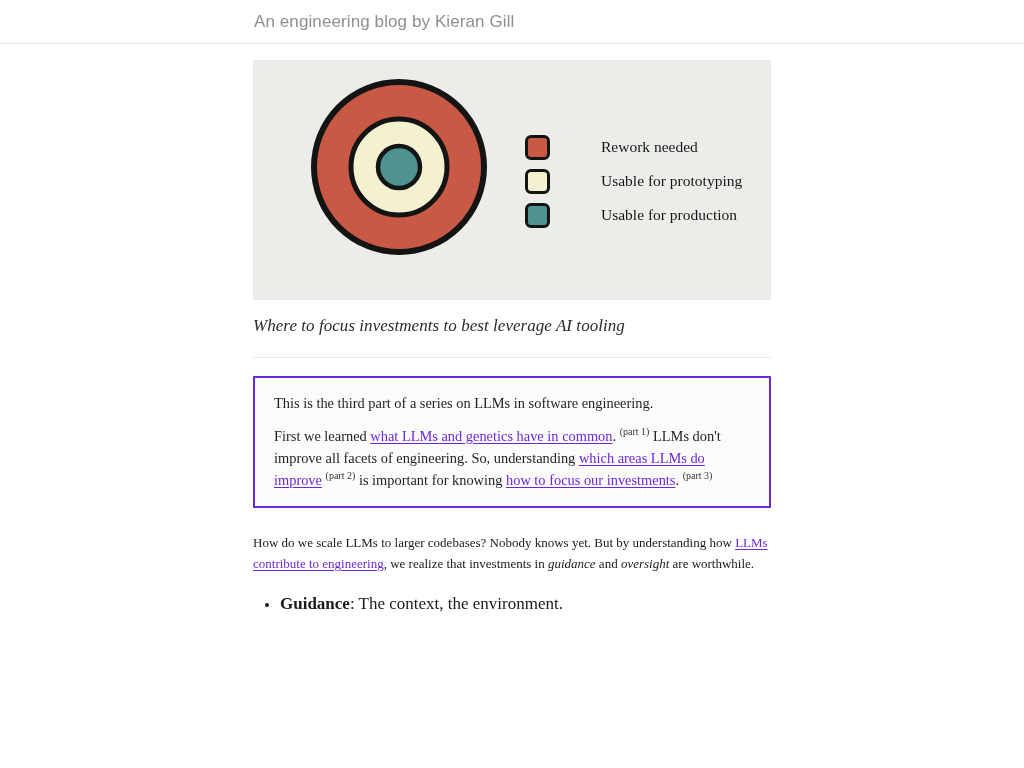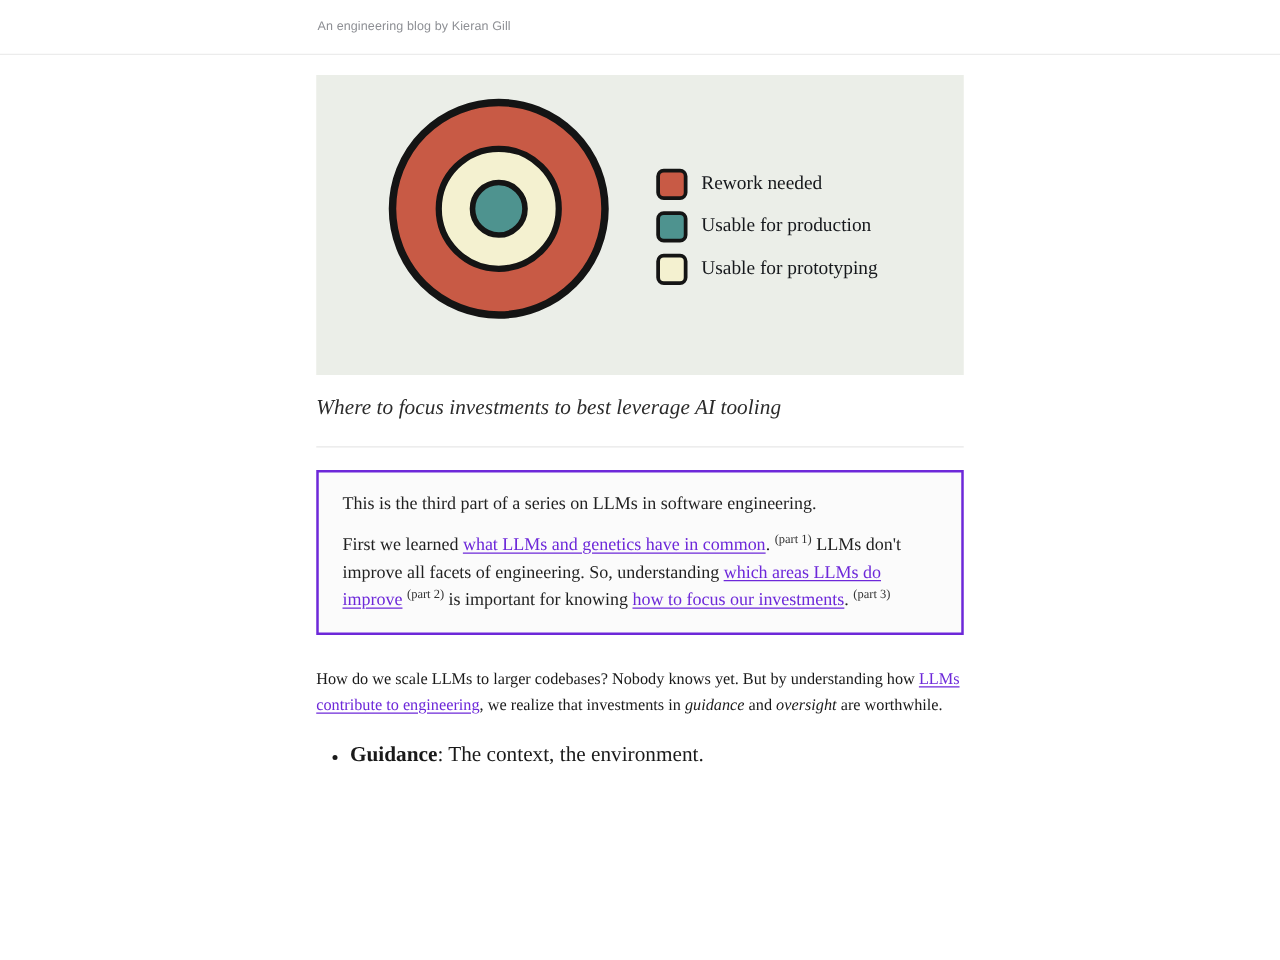--- a/index.html
+++ b/index.html
@@ -20,21 +20,21 @@
     display: flex;
     align-items: center;
   }
   .site-header-inner {
     width: 518px;
     margin: 0 auto;
     padding-left: 1px;
   }
   .site-tagline {
     font-family: "Liberation Sans", sans-serif;
-    font-size: 10px;
+    font-size: 17px;
     color: #8d8f94;
     letter-spacing: 0.1px;
     white-space: nowrap;
   }
 
   
   .page {
     width: 518px;
     margin: 0 auto;
   }
@@ -56,20 +56,21 @@
   }
   .legend {
     position: absolute;
     left: 272px;
     top: 70px;
   }
   .legend-row {
     display: flex;
     align-items: center;
     height: 34px;
+    gap: 40px;
   }
   .legend-swatch {
     width: 25px;
     height: 25px;
     border: 3px solid #141414;
     border-radius: 6px;
     flex: 0 0 auto;
   }
   .legend-label {
     margin-left: 11px;
@@ -173,26 +174,26 @@
         <circle cx="90" cy="90" r="21" fill="#4e938f" stroke="#141414" stroke-width="4.5"></circle>
       </svg>
     </div>
 
     <div class="legend">
       <div class="legend-row">
         <span class="legend-swatch" style="background:#c85a45"></span>
         <span class="legend-label">Rework needed</span>
       </div>
       <div class="legend-row">
+        <span class="legend-swatch" style="background:#f4f1d0"></span>
+        <span class="legend-label">Usable for prototyping</span>
+      </div>
+      <div class="legend-row">
         <span class="legend-swatch" style="background:#4e938f"></span>
         <span class="legend-label">Usable for production</span>
-      </div>
-      <div class="legend-row">
-        <span class="legend-swatch" style="background:#f4f1d0"></span>
-        <span class="legend-label">Usable for prototyping</span>
       </div>
     </div>
 
   </div>
 
   <p class="post-subtitle">Where to focus investments to best leverage AI tooling</p>
   <hr class="title-rule">
 
   <div class="callout">
     <p>This is the third part of a series on LLMs in software engineering.</p>

